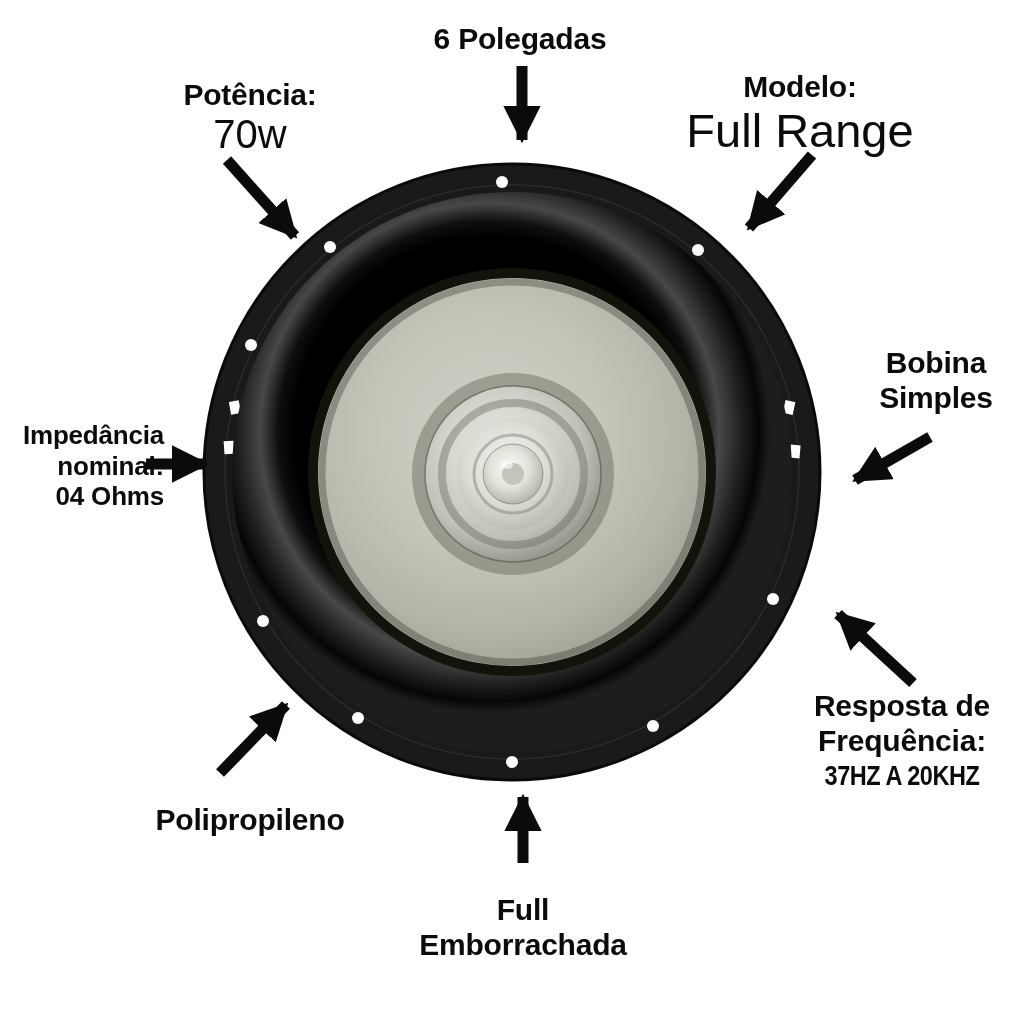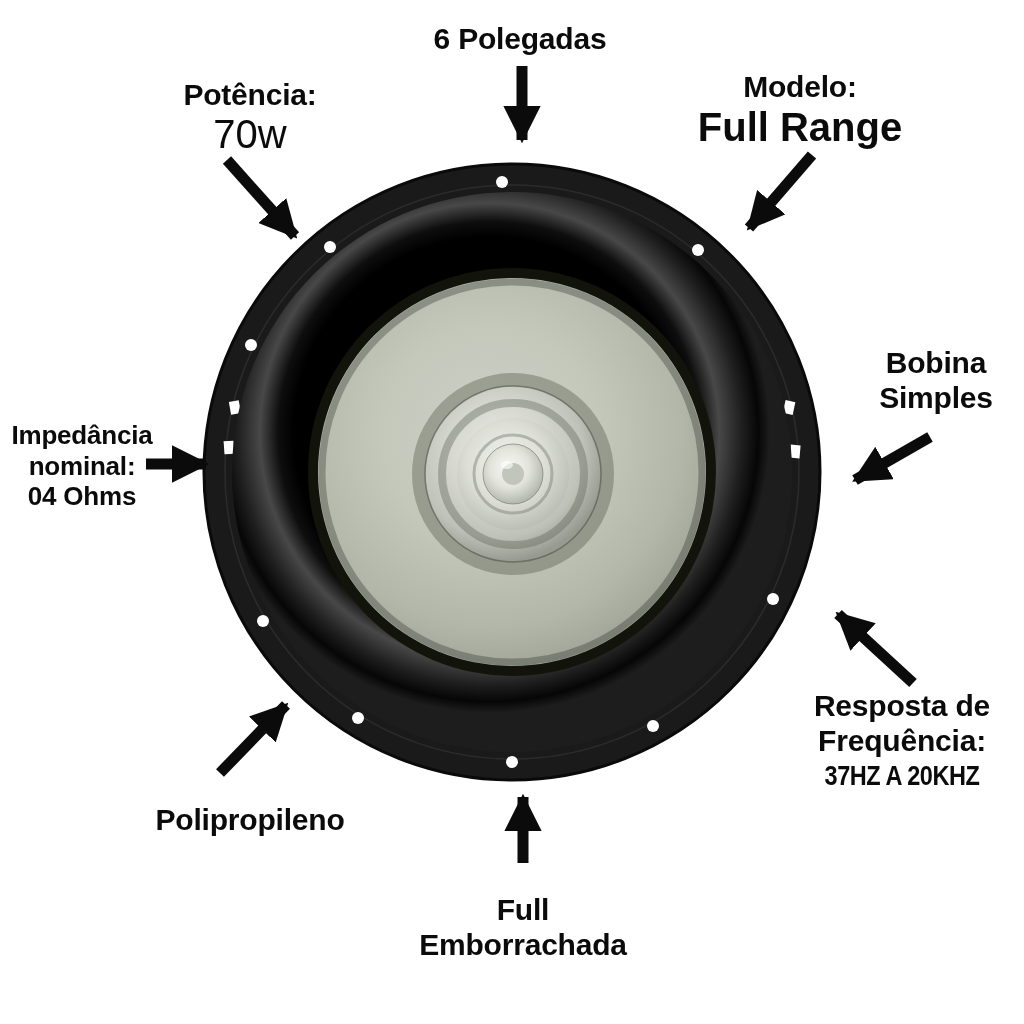--- a/index.html
+++ b/index.html
@@ -20,23 +20,23 @@
   .label {
     position: absolute;
     color: var(--text, #0b0b0b);
     text-align: center;
     font-weight: 700;
     line-height: 1.15;
     letter-spacing: -0.2px;
   }
   .line { display: block; }
   .l30 { font-size: 30px; }
-  .l26 { font-size: 26px; line-height: 1.18; }
+  .l26 { font-size: 26px; line-height: 1.18; text-align: right; }
   .big  { font-size: 40px; font-weight: 400; letter-spacing: 0; line-height: 1.08; }
-  .med  { font-size: 40px; font-weight: 700; letter-spacing: 0; line-height: 1.12; }
+  .med  { font-size: 47px; font-weight: 400; letter-spacing: 0; line-height: 1.12; }
   .cond {
     display: inline-block;
     font-size: 27px;
     letter-spacing: -0.5px;
     transform: scaleX(0.87);
     transform-origin: center top;
     white-space: nowrap;
   }
 </style>
 </head>

